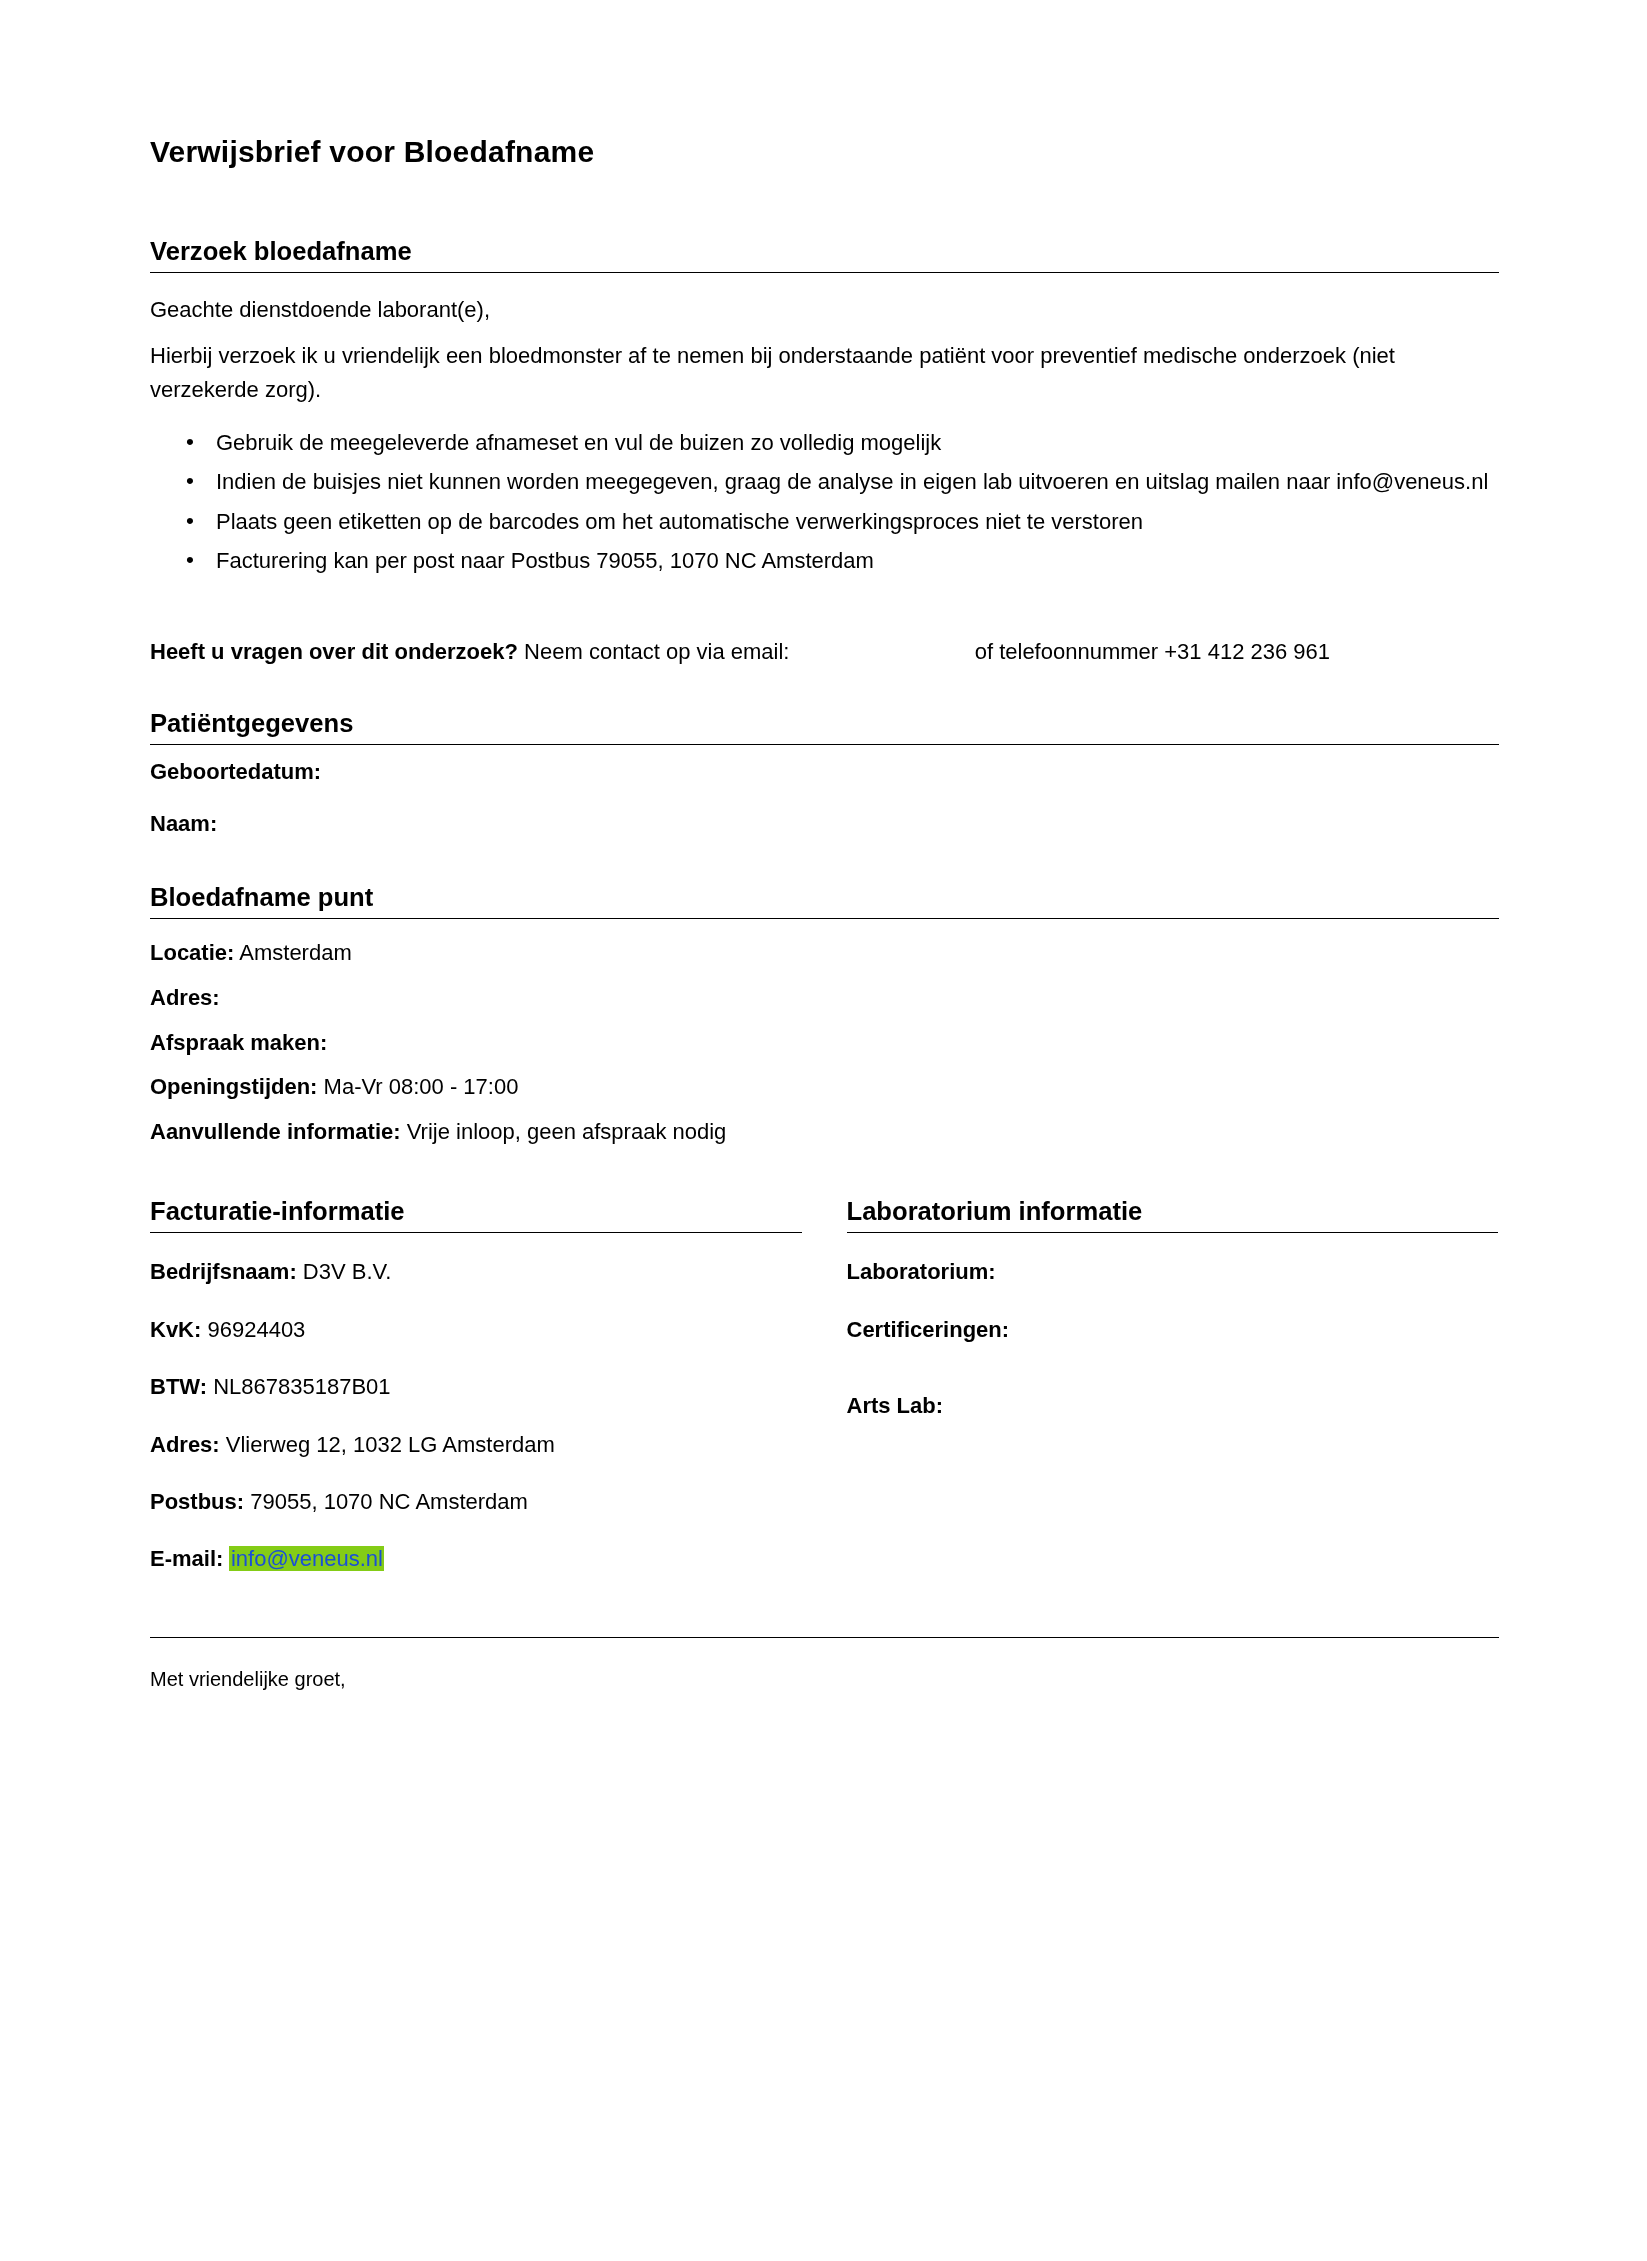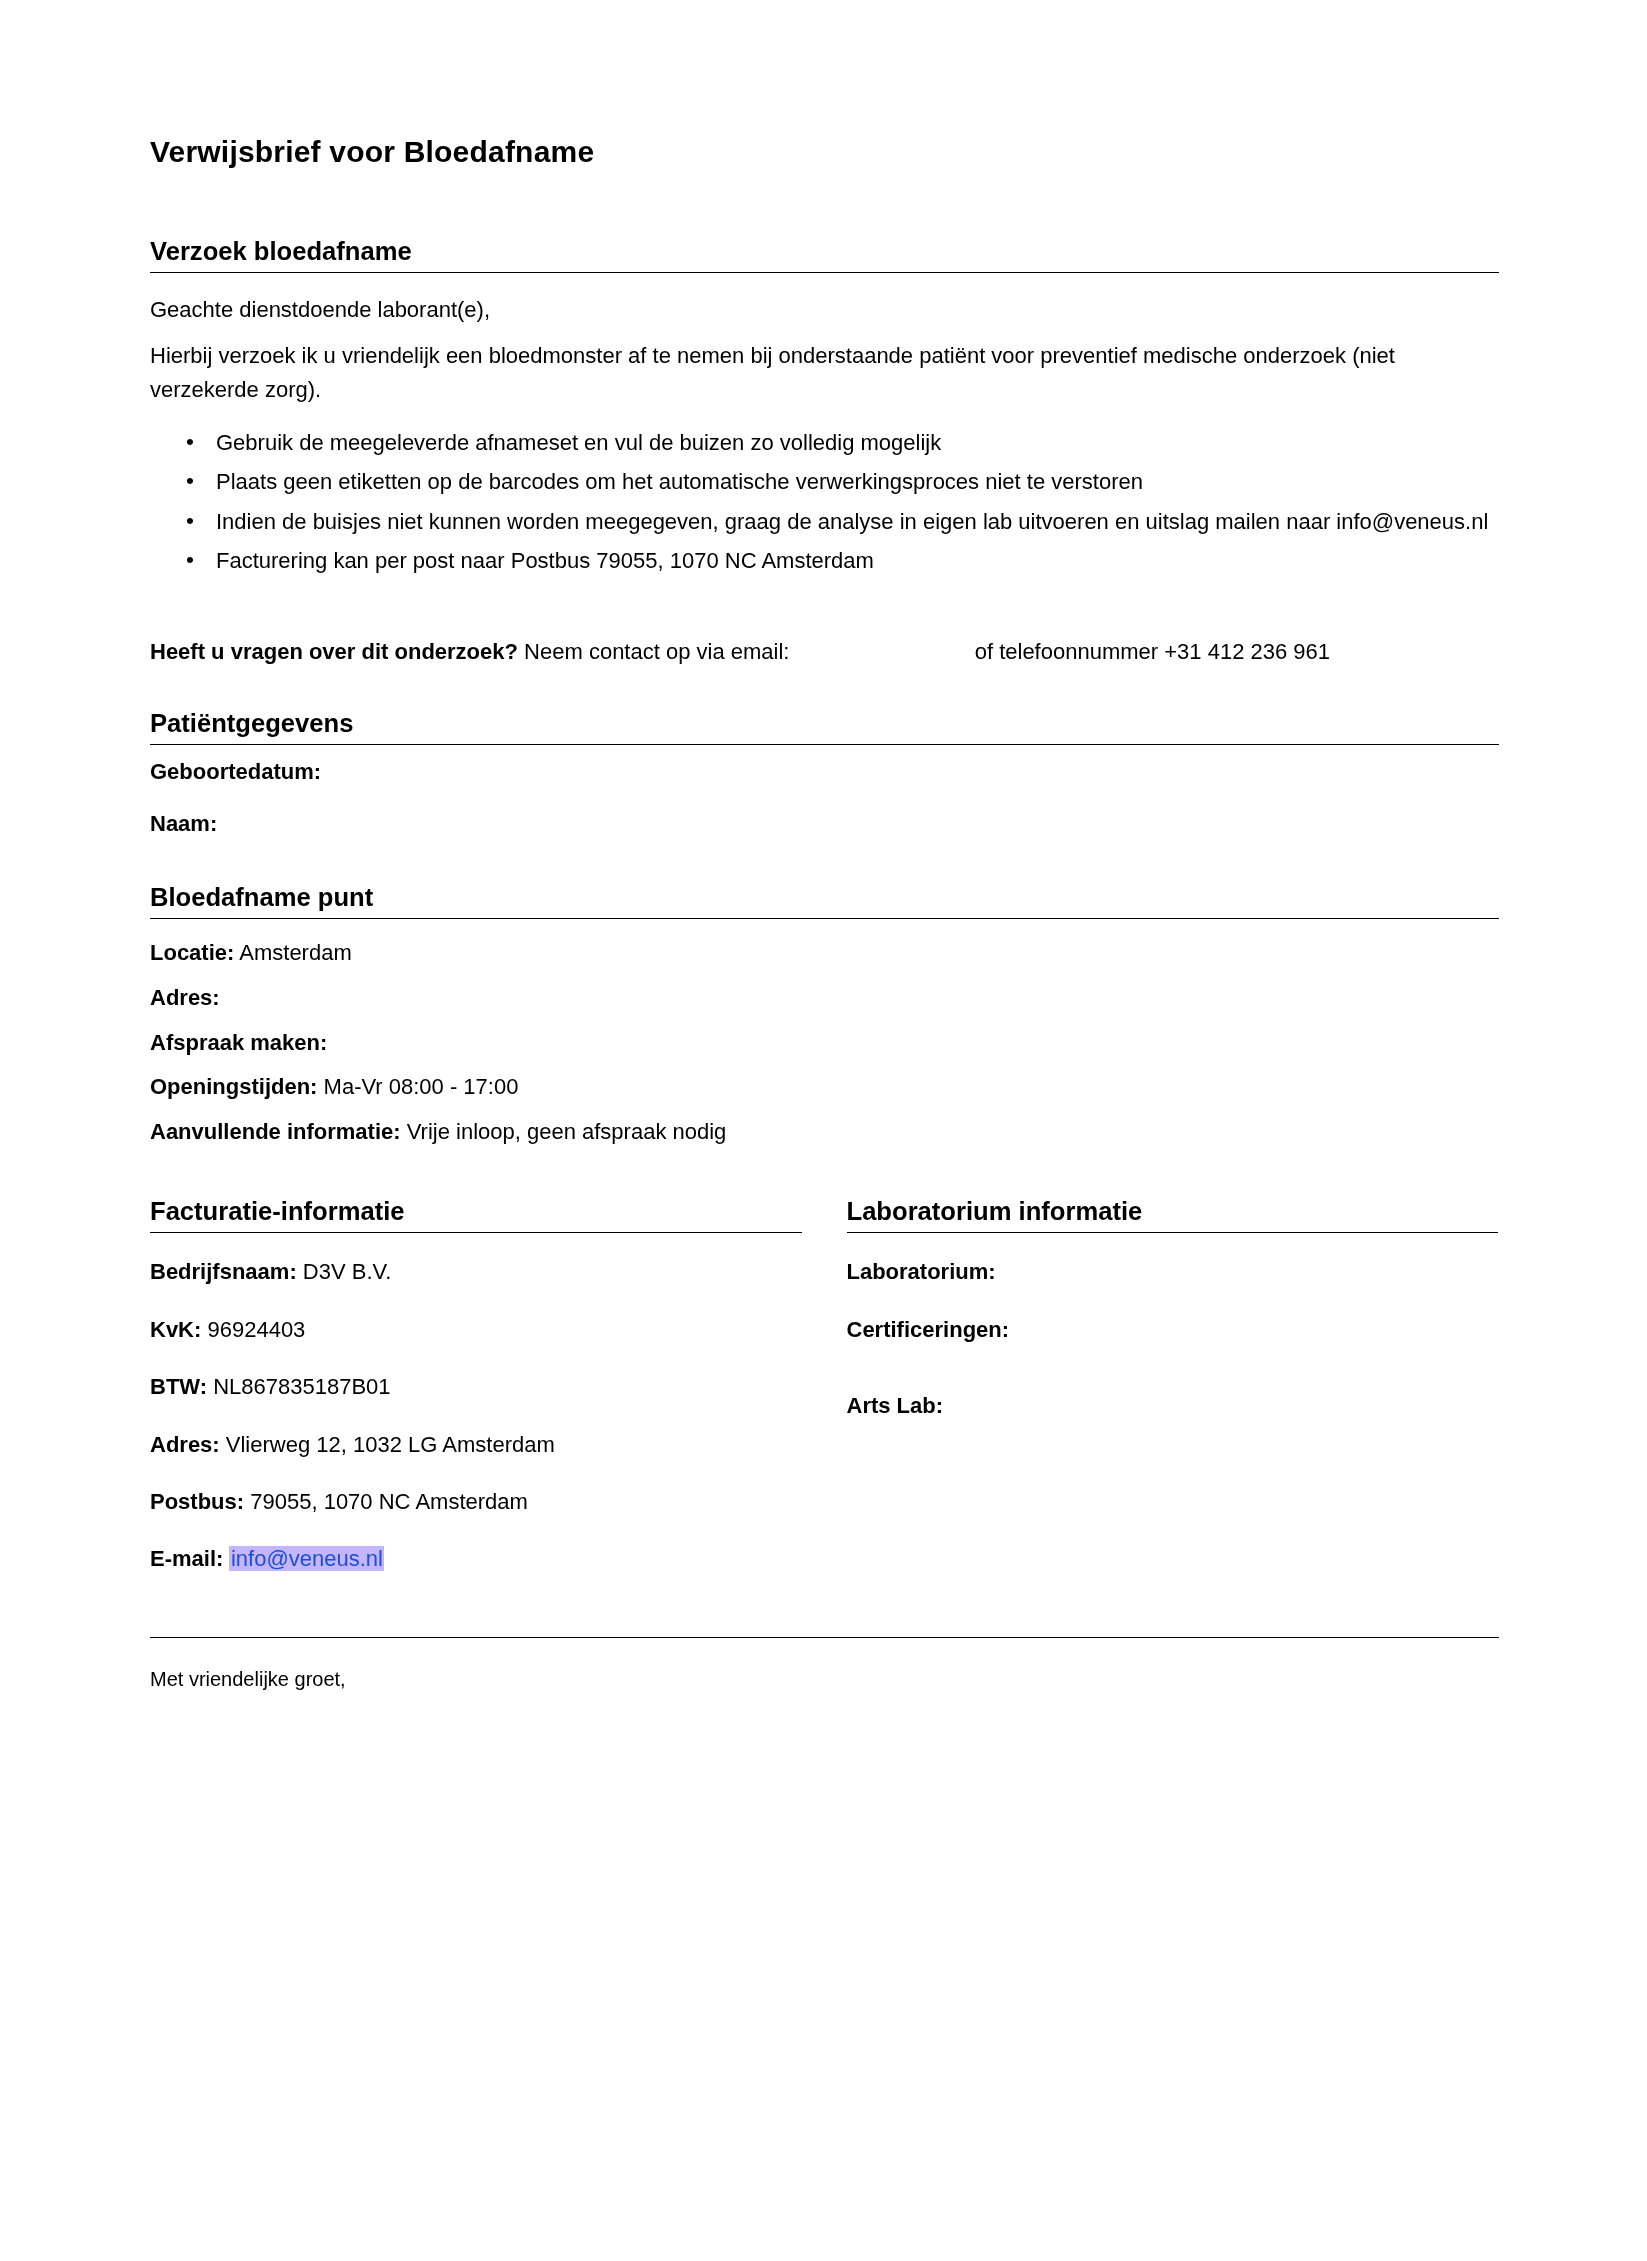--- a/index.html
+++ b/index.html
@@ -98,21 +98,21 @@
   .col .section-head {
     width: 100%;
   }
   .col .field-line {
     line-height: 1.7;
     margin-top: 20px;
   }
   .email-link {
     color: #1a4fd6;
     text-decoration: none;
-    background: #c4b5fd;
+    background: #84cc16;
     padding: 0 1.5px;
   }
   .bottom-rule {
     margin-top: 59px;
     border-top: 1.5px solid #000000;
     width: 1349px;
   }
   .closing {
     margin-top: 30px;
     font-size: 20px;
@@ -127,22 +127,22 @@
   <h1 class="doc-title">Verwijsbrief voor Bloedafname</h1>
 
   <h2 class="section-head">Verzoek bloedafname</h2>
 
   <p class="body-text first">Geachte dienstdoende laborant(e),</p>
 
   <p class="body-text">Hierbij verzoek ik u vriendelijk een bloedmonster af te nemen bij onderstaande patiënt voor preventief medische onderzoek (niet verzekerde zorg).</p>
 
   <ul class="bullets">
     <li>Gebruik de meegeleverde afnameset en vul de buizen zo volledig mogelijk</li>
+    <li>Indien de buisjes niet kunnen worden meegegeven, graag de analyse in eigen lab uitvoeren en uitslag mailen naar info@veneus.nl</li>
     <li>Plaats geen etiketten op de barcodes om het automatische verwerkingsproces niet te verstoren</li>
-    <li>Indien de buisjes niet kunnen worden meegegeven, graag de analyse in eigen lab uitvoeren en uitslag mailen naar info@veneus.nl</li>
     <li>Facturering kan per post naar Postbus 79055, 1070 NC Amsterdam</li>
   </ul>
 
   <p class="contact-block">
     <b>Heeft u vragen over dit onderzoek?</b>
     <span>Neem contact op via email:</span>
     <span class="contact-gap blank-fill"></span>
     <span>of telefoonnummer +31 412 236 961</span>
   </p>
 

